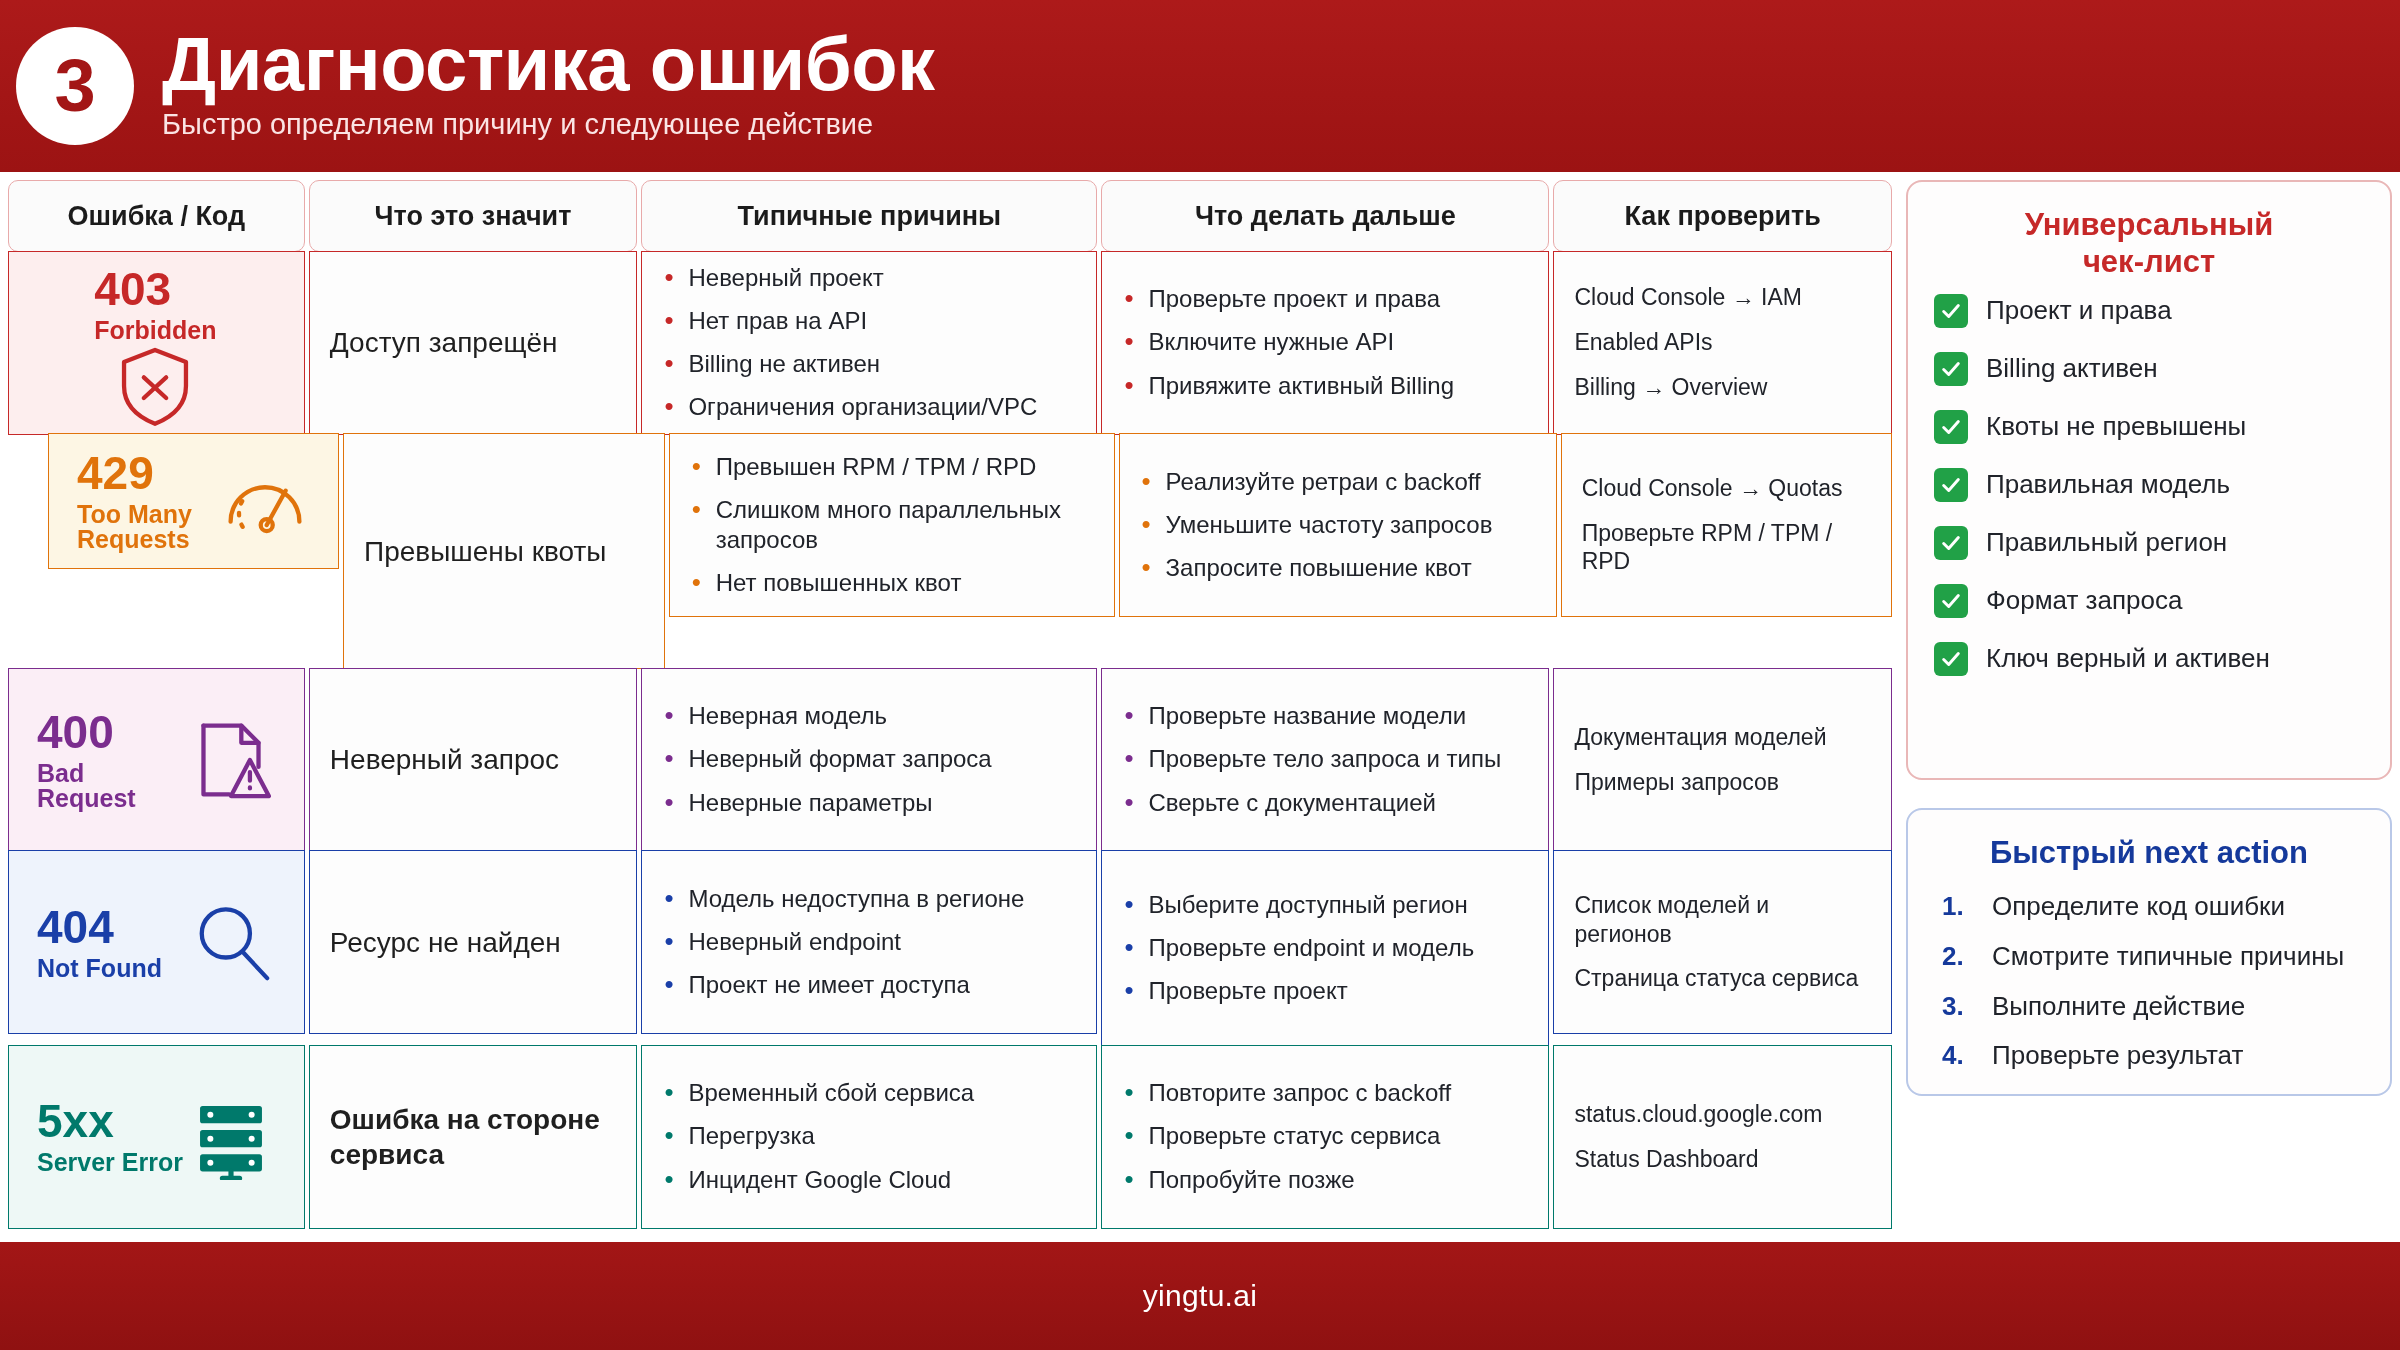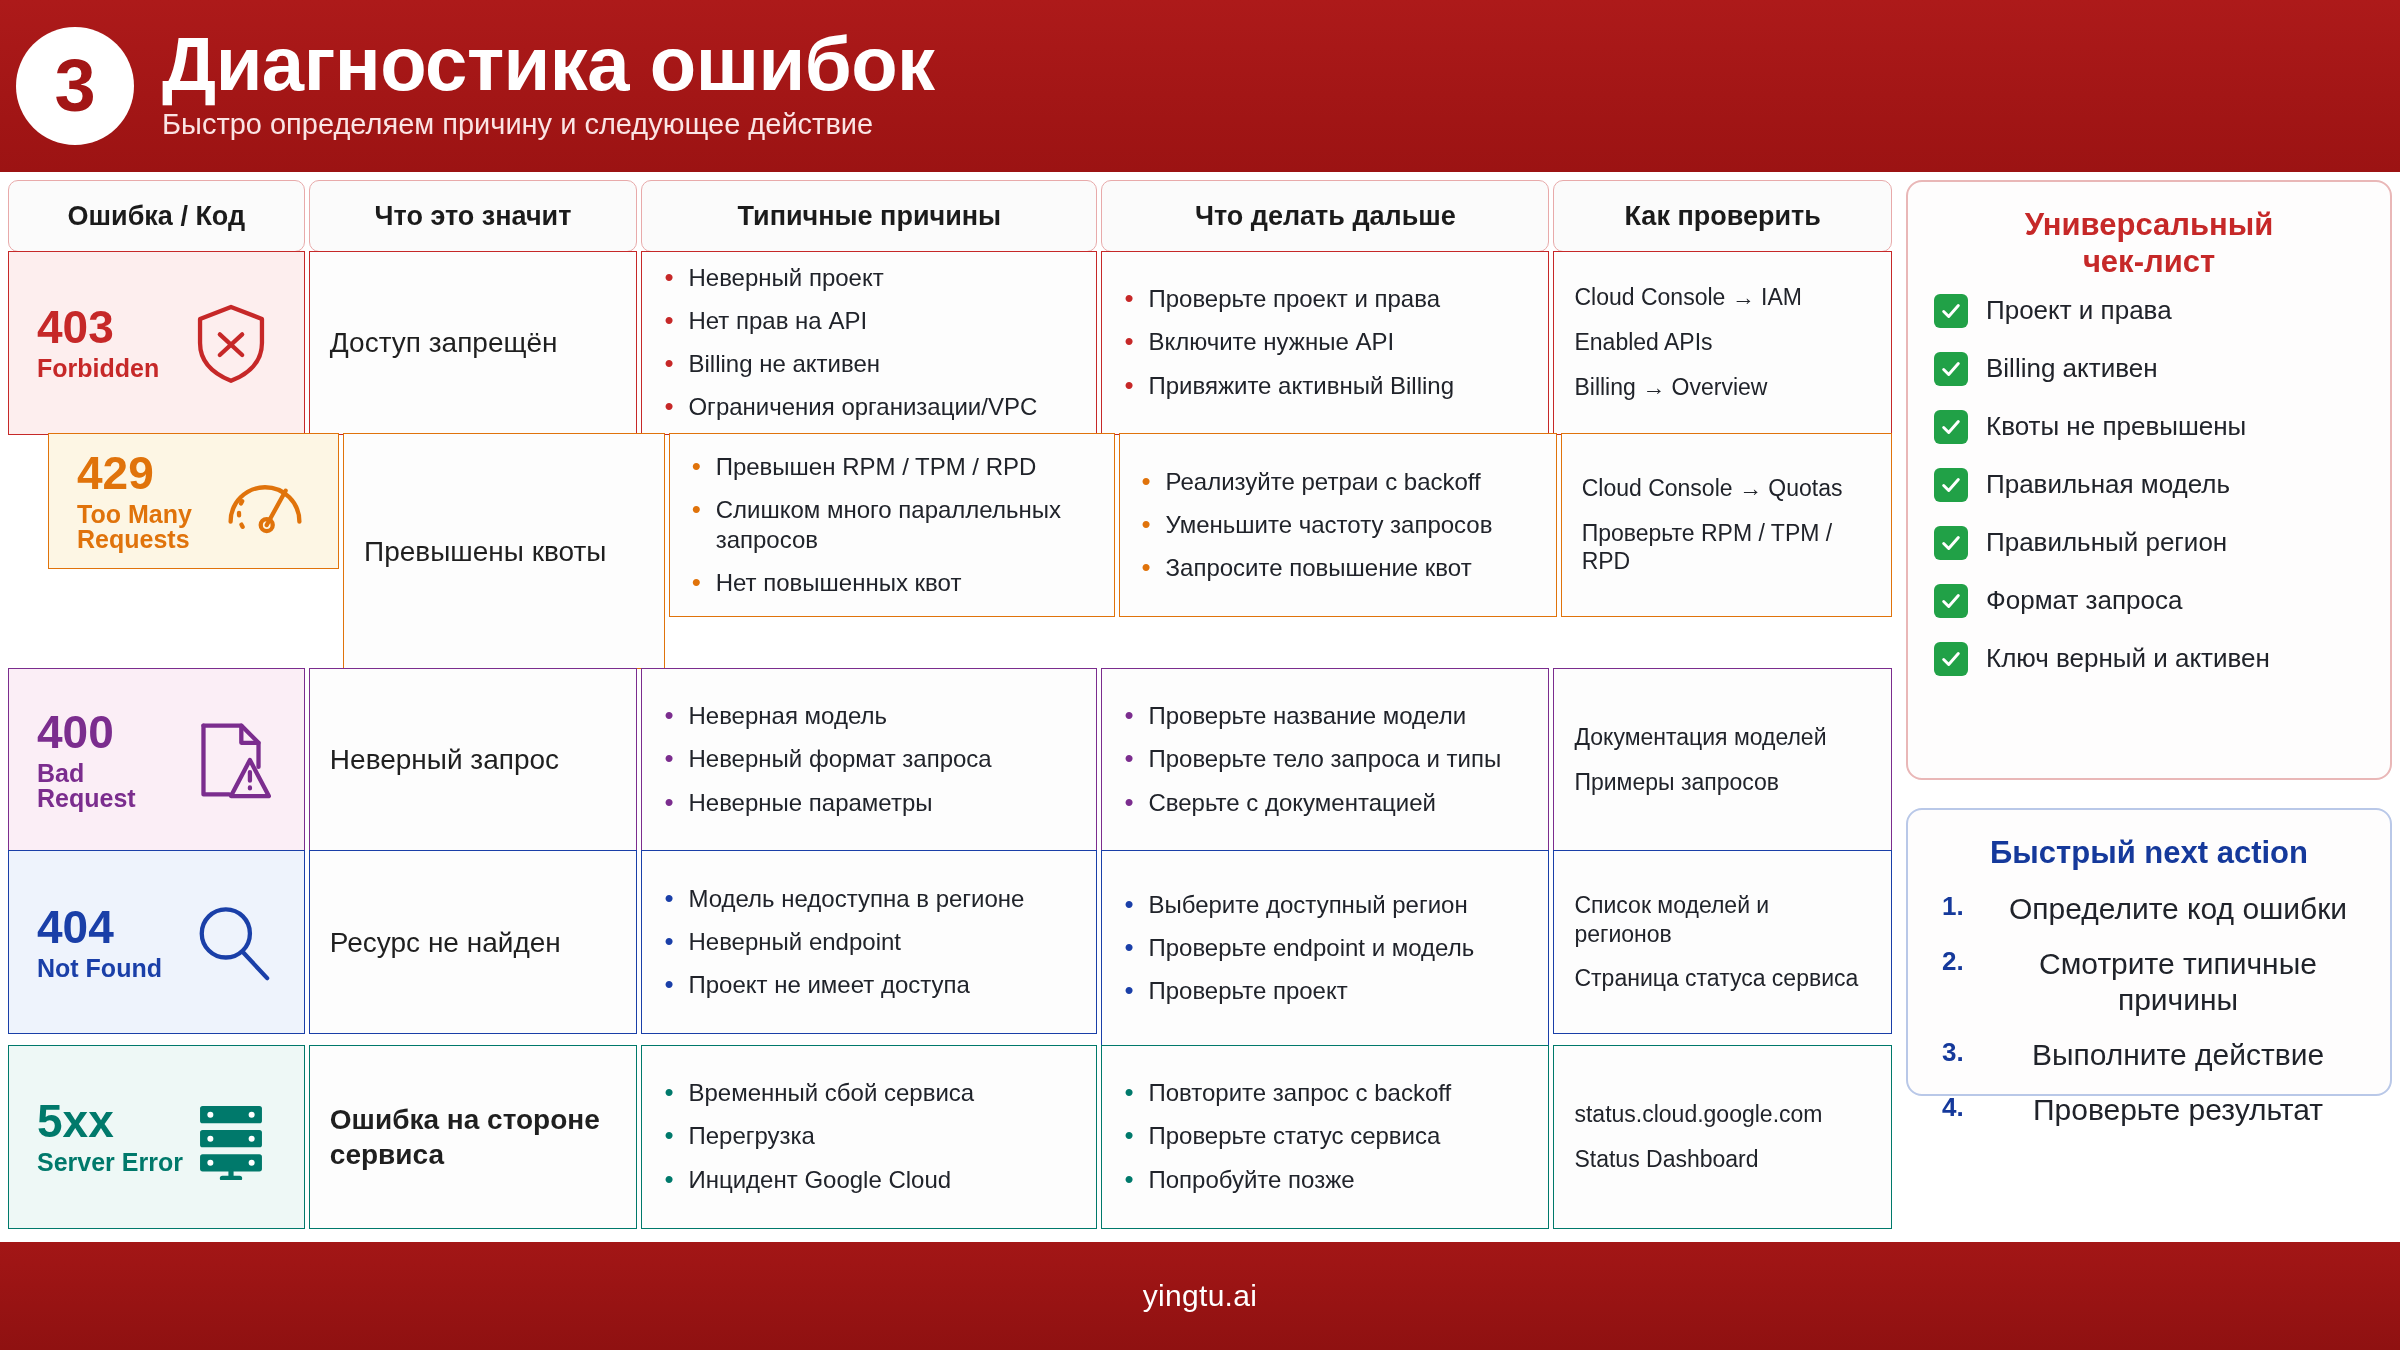--- a/index.html
+++ b/index.html
@@ -133,21 +133,21 @@
   .chk-box {
     width: 34px; height: 34px; border-radius: 6px; background:#21a147;
     flex:0 0 auto; margin-right: 18px;
     display:flex; align-items:center; justify-content:center;
   }
   .chk-label { font-size: 26px; color:#20232a; line-height:1.15; }
 
   ol.steps { list-style:none; counter-reset: st; }
   ol.steps li {
     counter-increment: st; position:relative; padding-left: 58px;
-    font-size: 30px; color:#20232a; line-height: 1.22; margin-bottom: 18px; text-align: center;
+    font-size: 26px; color:#20232a; line-height: 1.22; margin-bottom: 18px;
   }
   ol.steps li:last-child { margin-bottom:0; }
   ol.steps li::before {
     content: counter(st) "."; position:absolute; left: 8px; top:0;
     color:#15399b; font-weight:700; font-size: 26px;
   }
 </style>
 </head>
 <body>
 
@@ -166,21 +166,21 @@
     <div class="table-wrap">
       <div class="trow" id="header-row">
           <div class="hcell col-code">Ошибка / Код</div>
           <div class="hcell col-meaning">Что это значит</div>
           <div class="hcell col-causes">Типичные причины</div>
           <div class="hcell col-actions">Что делать дальше</div>
           <div class="hcell col-check last">Как проверить</div>
         </div>
       <div id="body-rows">
           <div class="trow" style="--rc: #c62828; --rbg: #fdeeee; margin-top: -1.5px;">
-            <div class="rcell code-cell col-code" style="height: 184px;">
+            <div class="rcell code-cell col-code" style="height: 184px; flex-direction: column;">
               <div>
                 <div class="code-num">403</div>
                 <div class="code-name">Forbidden</div>
               </div>
               <span class="code-icon"><svg viewBox="0 0 100 100">
                   <path d="M50 8 L86 22 V50 C86 72 70 86 50 94 C30 86 14 72 14 50 V22 Z" fill="none" stroke="#c62828" stroke-width="5" stroke-linecap="round" stroke-linejoin="round"></path>
                   <path d="M37 40 L63 64 M63 40 L37 64" fill="none" stroke="#c62828" stroke-width="5" stroke-linecap="round" stroke-linejoin="round"></path>
                 </svg></span>
             </div>
             <div class="rcell col-meaning" style="height: 184px;">

